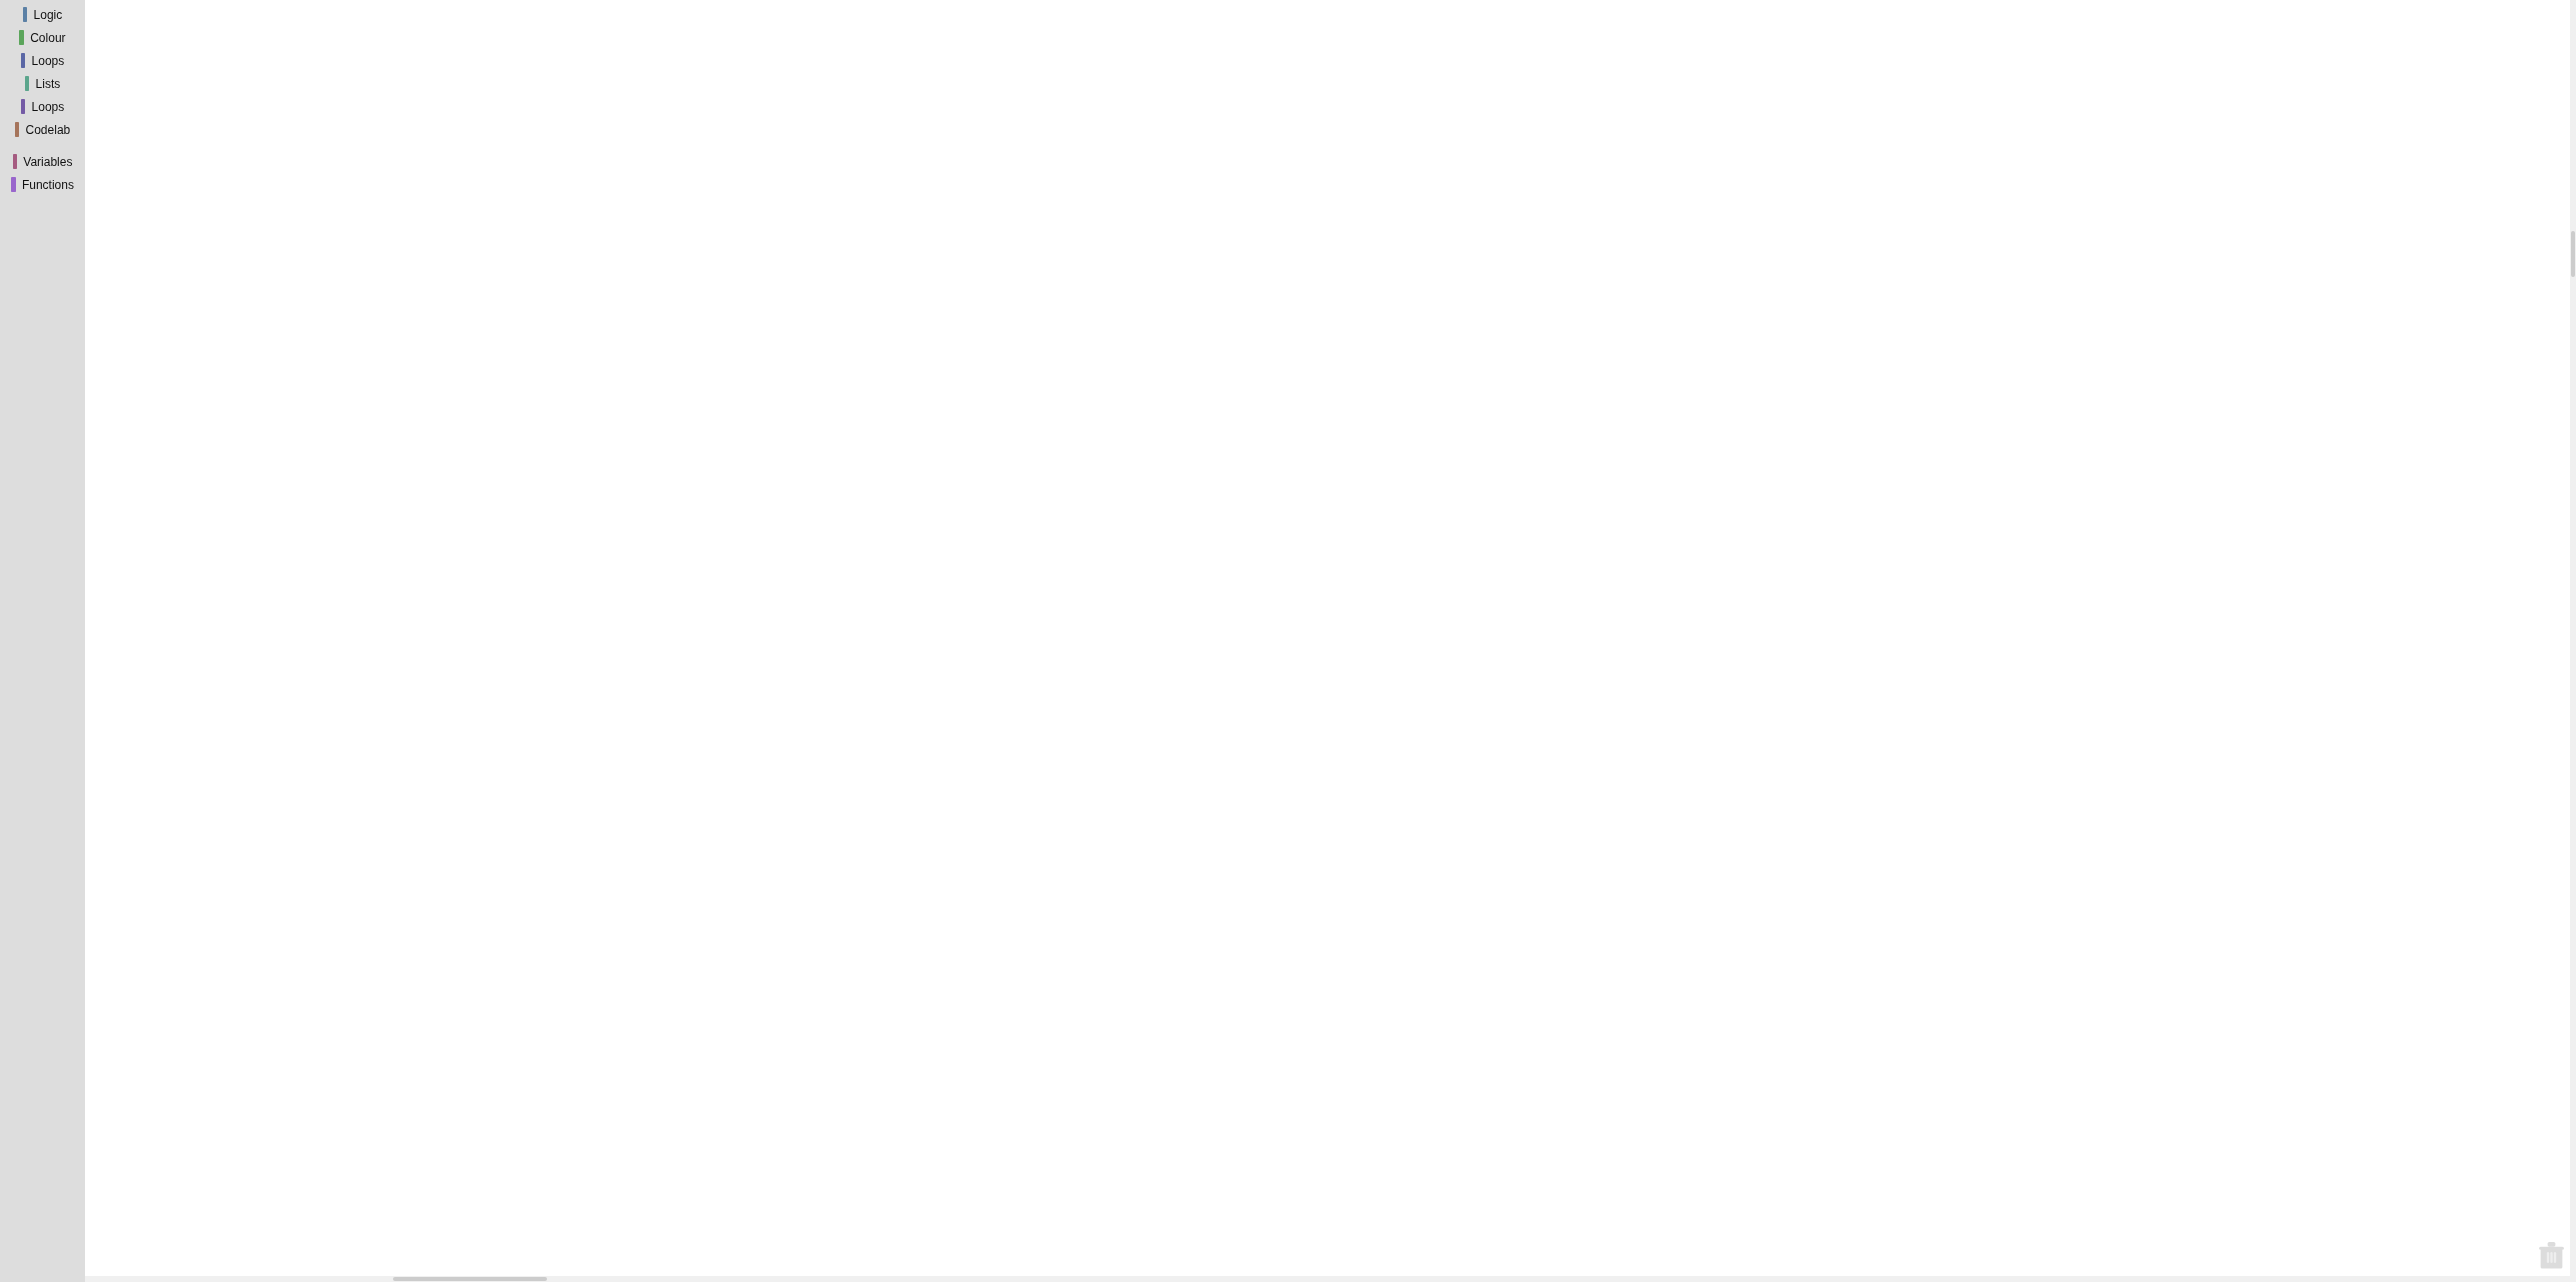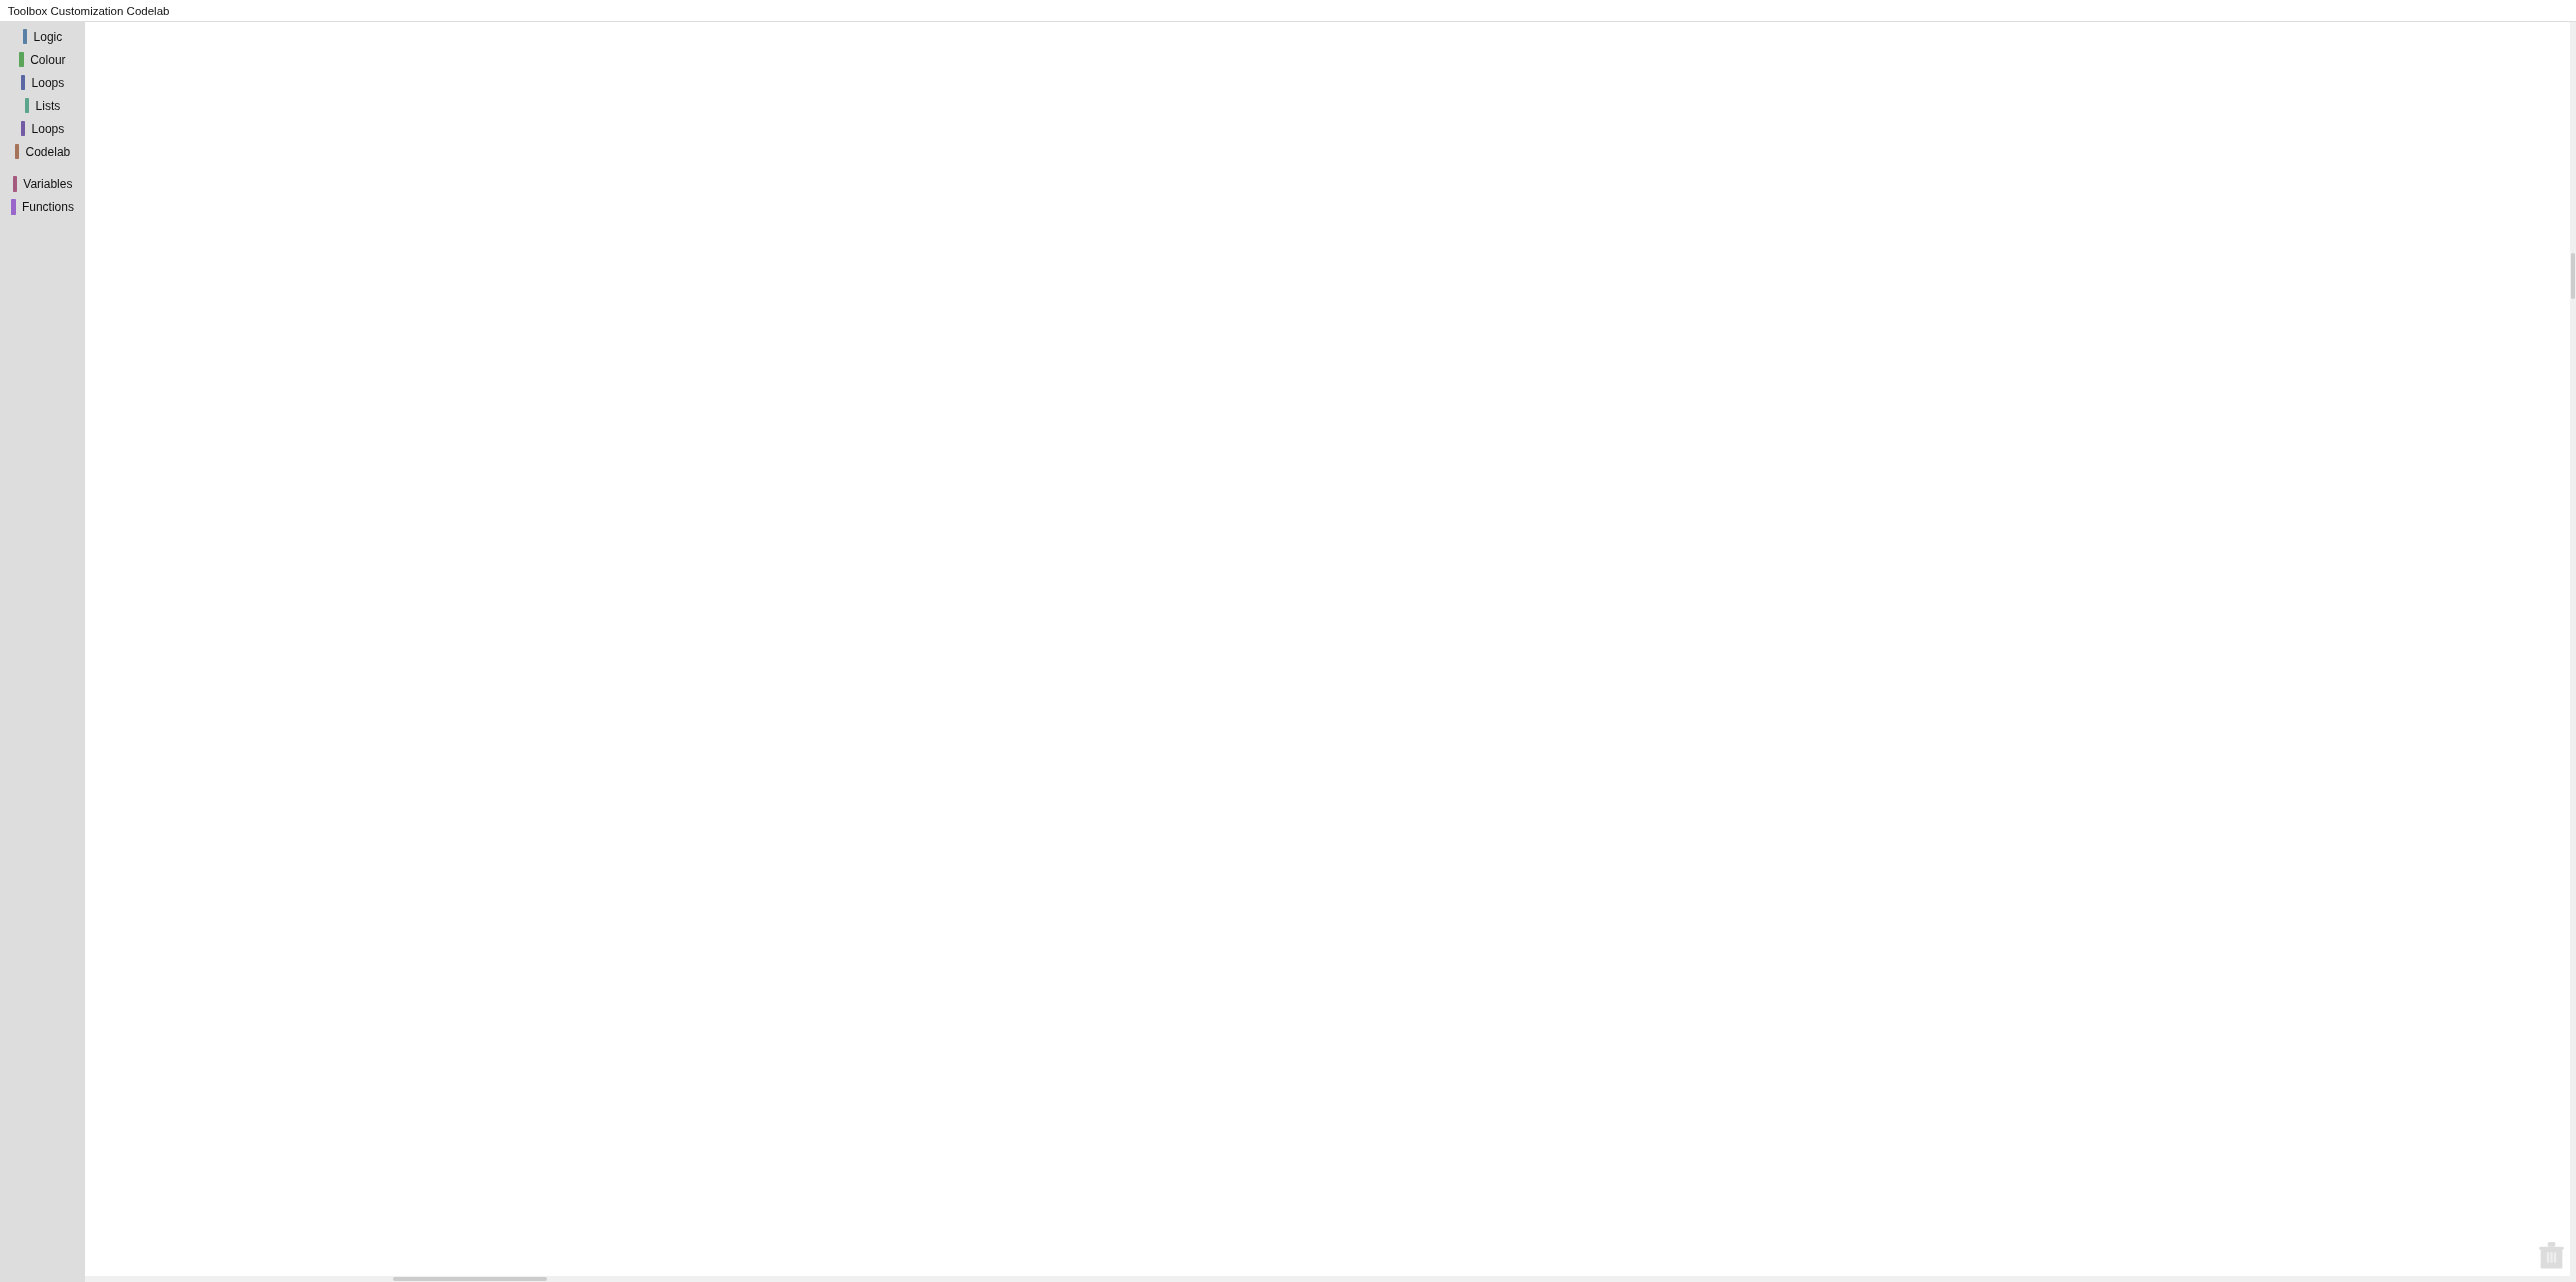--- a/index.html
+++ b/index.html
@@ -127,23 +127,20 @@
 
     .trash-svg {
       width: 25px;
       height: 28px;
     }
   </style>
 </head>
 <body>
 
 <div id="app">
-  <div id="header">
-    <h1>Toolbox Customization Codelab</h1>
-  </div>
   <div id="main">
     <div id="toolbox">
 
     <div class="toolbox-item">
           <div class="color-bar" style="background-color: rgb(91, 128, 165);"></div>
           <span>Logic</span>
         </div>
         <div class="toolbox-item">
           <div class="color-bar" style="background-color: rgb(91, 165, 91);"></div>
           <span>Colour</span>

